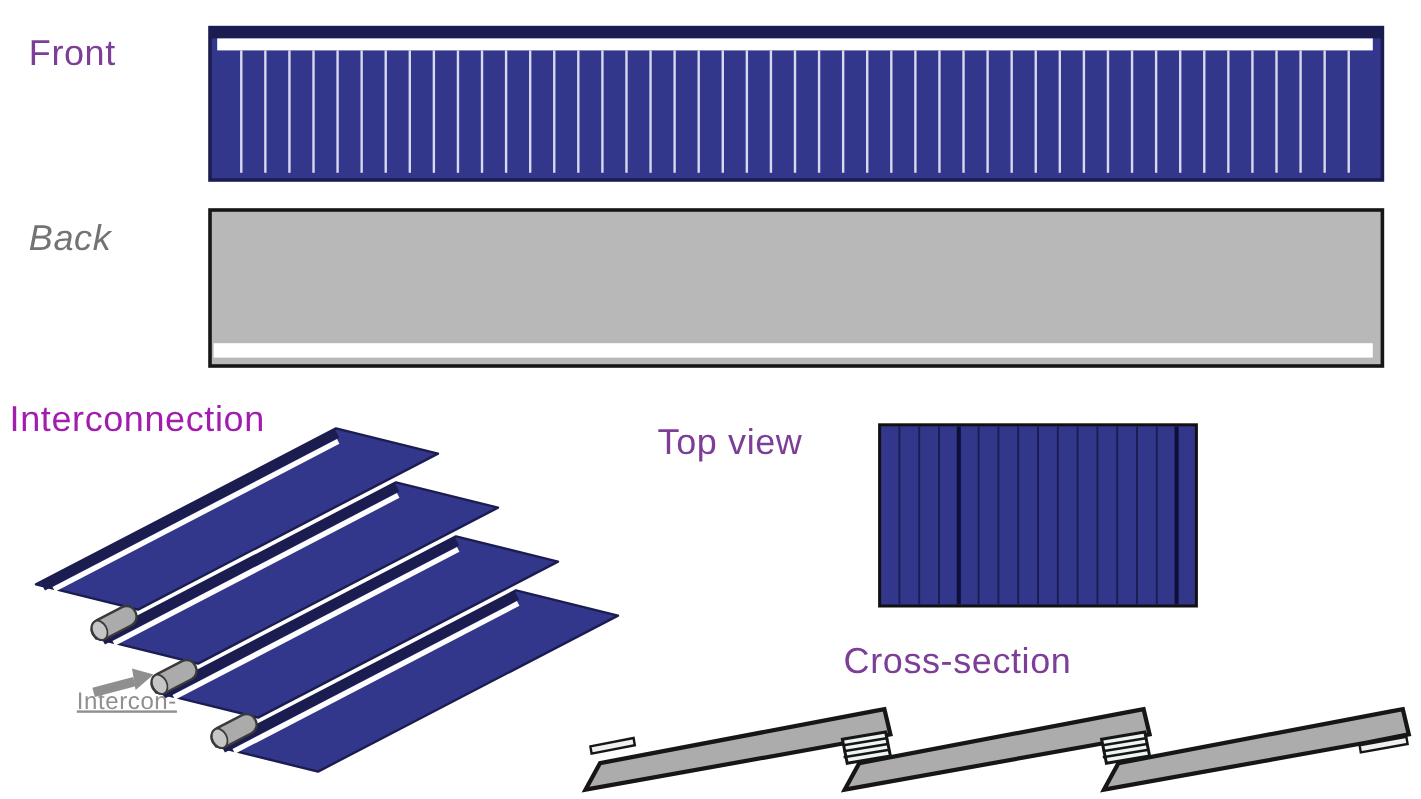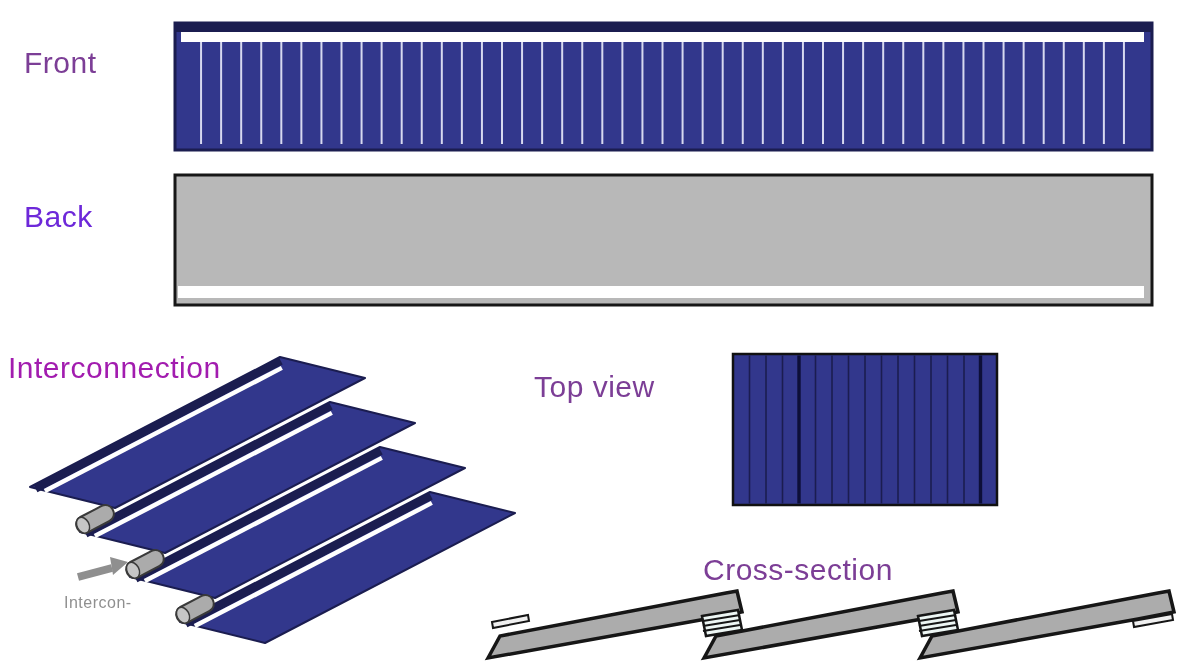--- a/index.html
+++ b/index.html
@@ -1,26 +1,26 @@
 <!DOCTYPE html>
 <html><head>
 <meta charset="utf-8">
 <style>
   html,body { margin:0; padding:0; background:#ffffff; }
   #stage {
     position:relative; width:1184px; height:666px; background:#ffffff;
     font-family:"Liberation Sans", sans-serif; overflow:hidden;
   }
-  .lbl { position:absolute; font-size:30px; letter-spacing:0.5px; white-space:nowrap;margin-top:18px; }
+  .lbl { position:absolute; font-size:30px; letter-spacing:0.5px; white-space:nowrap; }
   .purple { color:#7C3E96; }
-  .graytxt { color:#8F8F8F; font-size:16px; line-height:28px; white-space:normal; }
+  .graytxt { color:#8F8F8F; font-size:20px; line-height:28px; white-space:normal;text-decoration:underline; }
   #front-label { left:24px; top:28px; }
   #back-label  { left:24px; top:182px; }
   #interconnection-label { left:8px; top:333px; }
-  #topview-label { left:534px; top:352px; }
+  #topview-label { left:548px; top:352px; }
   #cross-label { left:703px; top:535px; }
   #material-label { left:64px; top:571px; width:120px; }
   svg { position:absolute; left:0; top:0; }
 </style>
 </head>
 <body>
 
 <div id="stage">
 
   <svg id="diagram-canvas" width="1184" height="666" viewBox="0 0 1184 666">
@@ -138,21 +138,21 @@
         <polygon points="918,616 954,610 958,630 922,636" fill="#EDF6F4" stroke="#161616" stroke-width="2.5"></polygon>
         <line x1="919" y1="621" x2="956" y2="615" stroke="#161616" stroke-width="2"></line>
         <line x1="919" y1="626" x2="956" y2="620" stroke="#161616" stroke-width="2"></line>
         <line x1="919" y1="631" x2="956" y2="625" stroke="#161616" stroke-width="2"></line>
         <polygon points="1133,621 1172,614 1173,620 1134,627" fill="#F0F0F0" stroke="#161616" stroke-width="2"></polygon>
       </g>
     </svg>
 
   <div class="lbl purple" id="front-label" style="color: rgb(124, 62, 150);">Front</div>
 
-  <div class="lbl purple" id="back-label" style="color: #6d28d9;">Back</div>
+  <div class="lbl purple" id="back-label" style="color: #737373; font-style: italic;">Back</div>
 
   <div class="lbl purple" id="interconnection-label" style="color: #a21caf;">Interconnection</div>
 
   <div class="lbl purple" id="topview-label" style="color: rgb(124, 62, 150);">Top view</div>
 
   <div class="lbl purple" id="cross-label" style="color: rgb(124, 62, 150); text-align: center;">Cross-section</div>
 
   <div class="lbl graytxt" id="material-label" style="color: rgb(143, 143, 143);">
     <div>Intercon-</div>
   </div>

